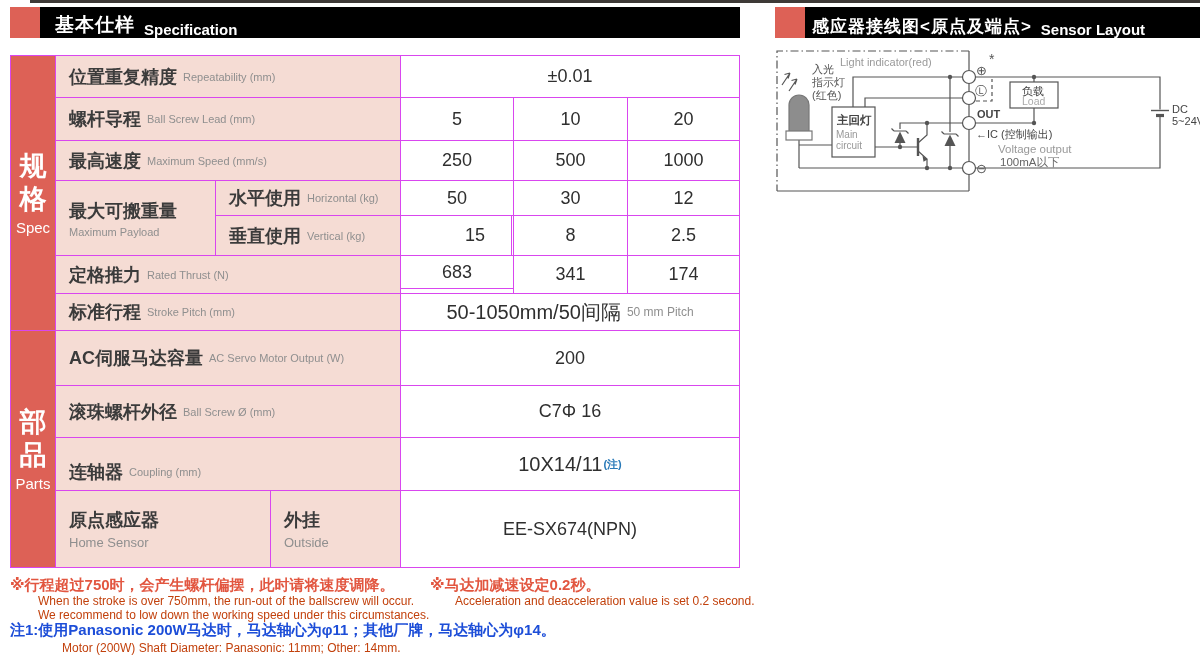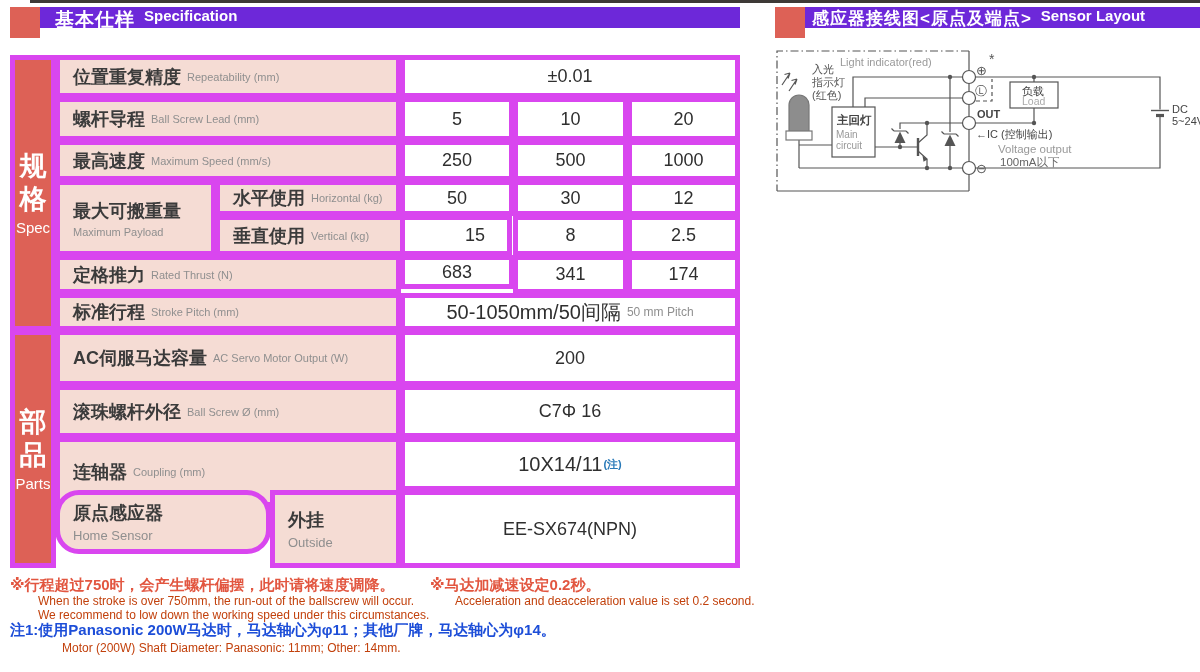--- a/index.html
+++ b/index.html
@@ -5,27 +5,27 @@
   html,body{margin:0;padding:0;}
   body{
     width:1200px;height:672px;position:relative;background:#fff;
     font-family:"Liberation Sans","DejaVu Sans",sans-serif;
     color:#333;overflow:hidden;
   }
   .abs{position:absolute;}
   
   .toprule{left:30px;top:0;width:1170px;height:3px;background:#3e3a37;}
   
-  .hbar{height:21px;top:7px;background:#6d28d9;color:#fff;display:flex;align-items:flex-start;}
+  .hbar{height:31px;top:7px;background:#000000;color:#fff;display:flex;align-items:flex-end;}
   .hbar .zh{font-weight:bold;font-size:19px;letter-spacing:1px;}
   .hbar .en{font-size:15px;font-weight:bold;margin-left:9px;}
   .hsq{top:7px;width:30px;height:31px;background:#dd6156;}
   
   .spec-table{left:10px;top:55px;width:731px;height:514px;}
-  .cell{position:absolute;box-sizing:border-box;border:5px solid #d946ef;background:#fff;}
+  .cell{position:absolute;box-sizing:border-box;border:1px solid #d946ef;background:#fff;}
   .lbl{background:#f5dcd4;display:flex;align-items:baseline;padding-left:13px;flex-wrap:nowrap;}
   .lbl{align-items:center;}
   .lbl .zh{font-weight:bold;font-size:18px;color:#3b3b3b;white-space:nowrap;}
   .lbl .en{font-size:11px;color:#8f8f8f;margin-left:6px;white-space:nowrap;}
   .lbl.stack{flex-direction:column;align-items:flex-start;justify-content:center;}
   .lbl.stack .en{margin-left:0;margin-top:3px;}
   .val{display:flex;align-items:center;justify-content:center;font-size:18px;color:#2f2f2f;}
   .vhead{background:#dd6156;display:flex;flex-direction:column;align-items:center;justify-content:center;color:#fff;}
   .vhead .ch{font-size:27px;font-weight:bold;line-height:33px;}
   .vhead .en{font-size:15px;margin-top:3px;}
@@ -142,21 +142,21 @@
 
   <div class="cell lbl" style="left:45px;top:382px;width:346px;height:70px;">
     <span class="zh">连轴器</span>
     <span class="en">Coupling (mm)</span>
   </div>
   <div class="cell val" style="left:390px;top:382px;width:340px;height:54px;">
     <span class="big">10X14/11</span>
     <span class="sup-note">(注)</span>
   </div>
 
-  <div class="cell lbl stack" style="left:45px;top:435px;width:216px;height:64px;border-radius:24px;">
+  <div class="cell lbl stack" style="left:45px;top:435px;width:216px;height:78px;">
     <span class="zh">原点感应器</span>
     <span class="en" style="font-size:13px;">Home Sensor</span>
   </div>
   <div class="cell lbl stack" style="left:260px;top:435px;width:131px;height:78px;">
     <span class="zh">外挂</span>
     <span class="en" style="font-size:13px;">Outside</span>
   </div>
   <div class="cell val" style="left:390px;top:435px;width:340px;height:78px;">EE-SX674(NPN)</div>
 </div>
 

